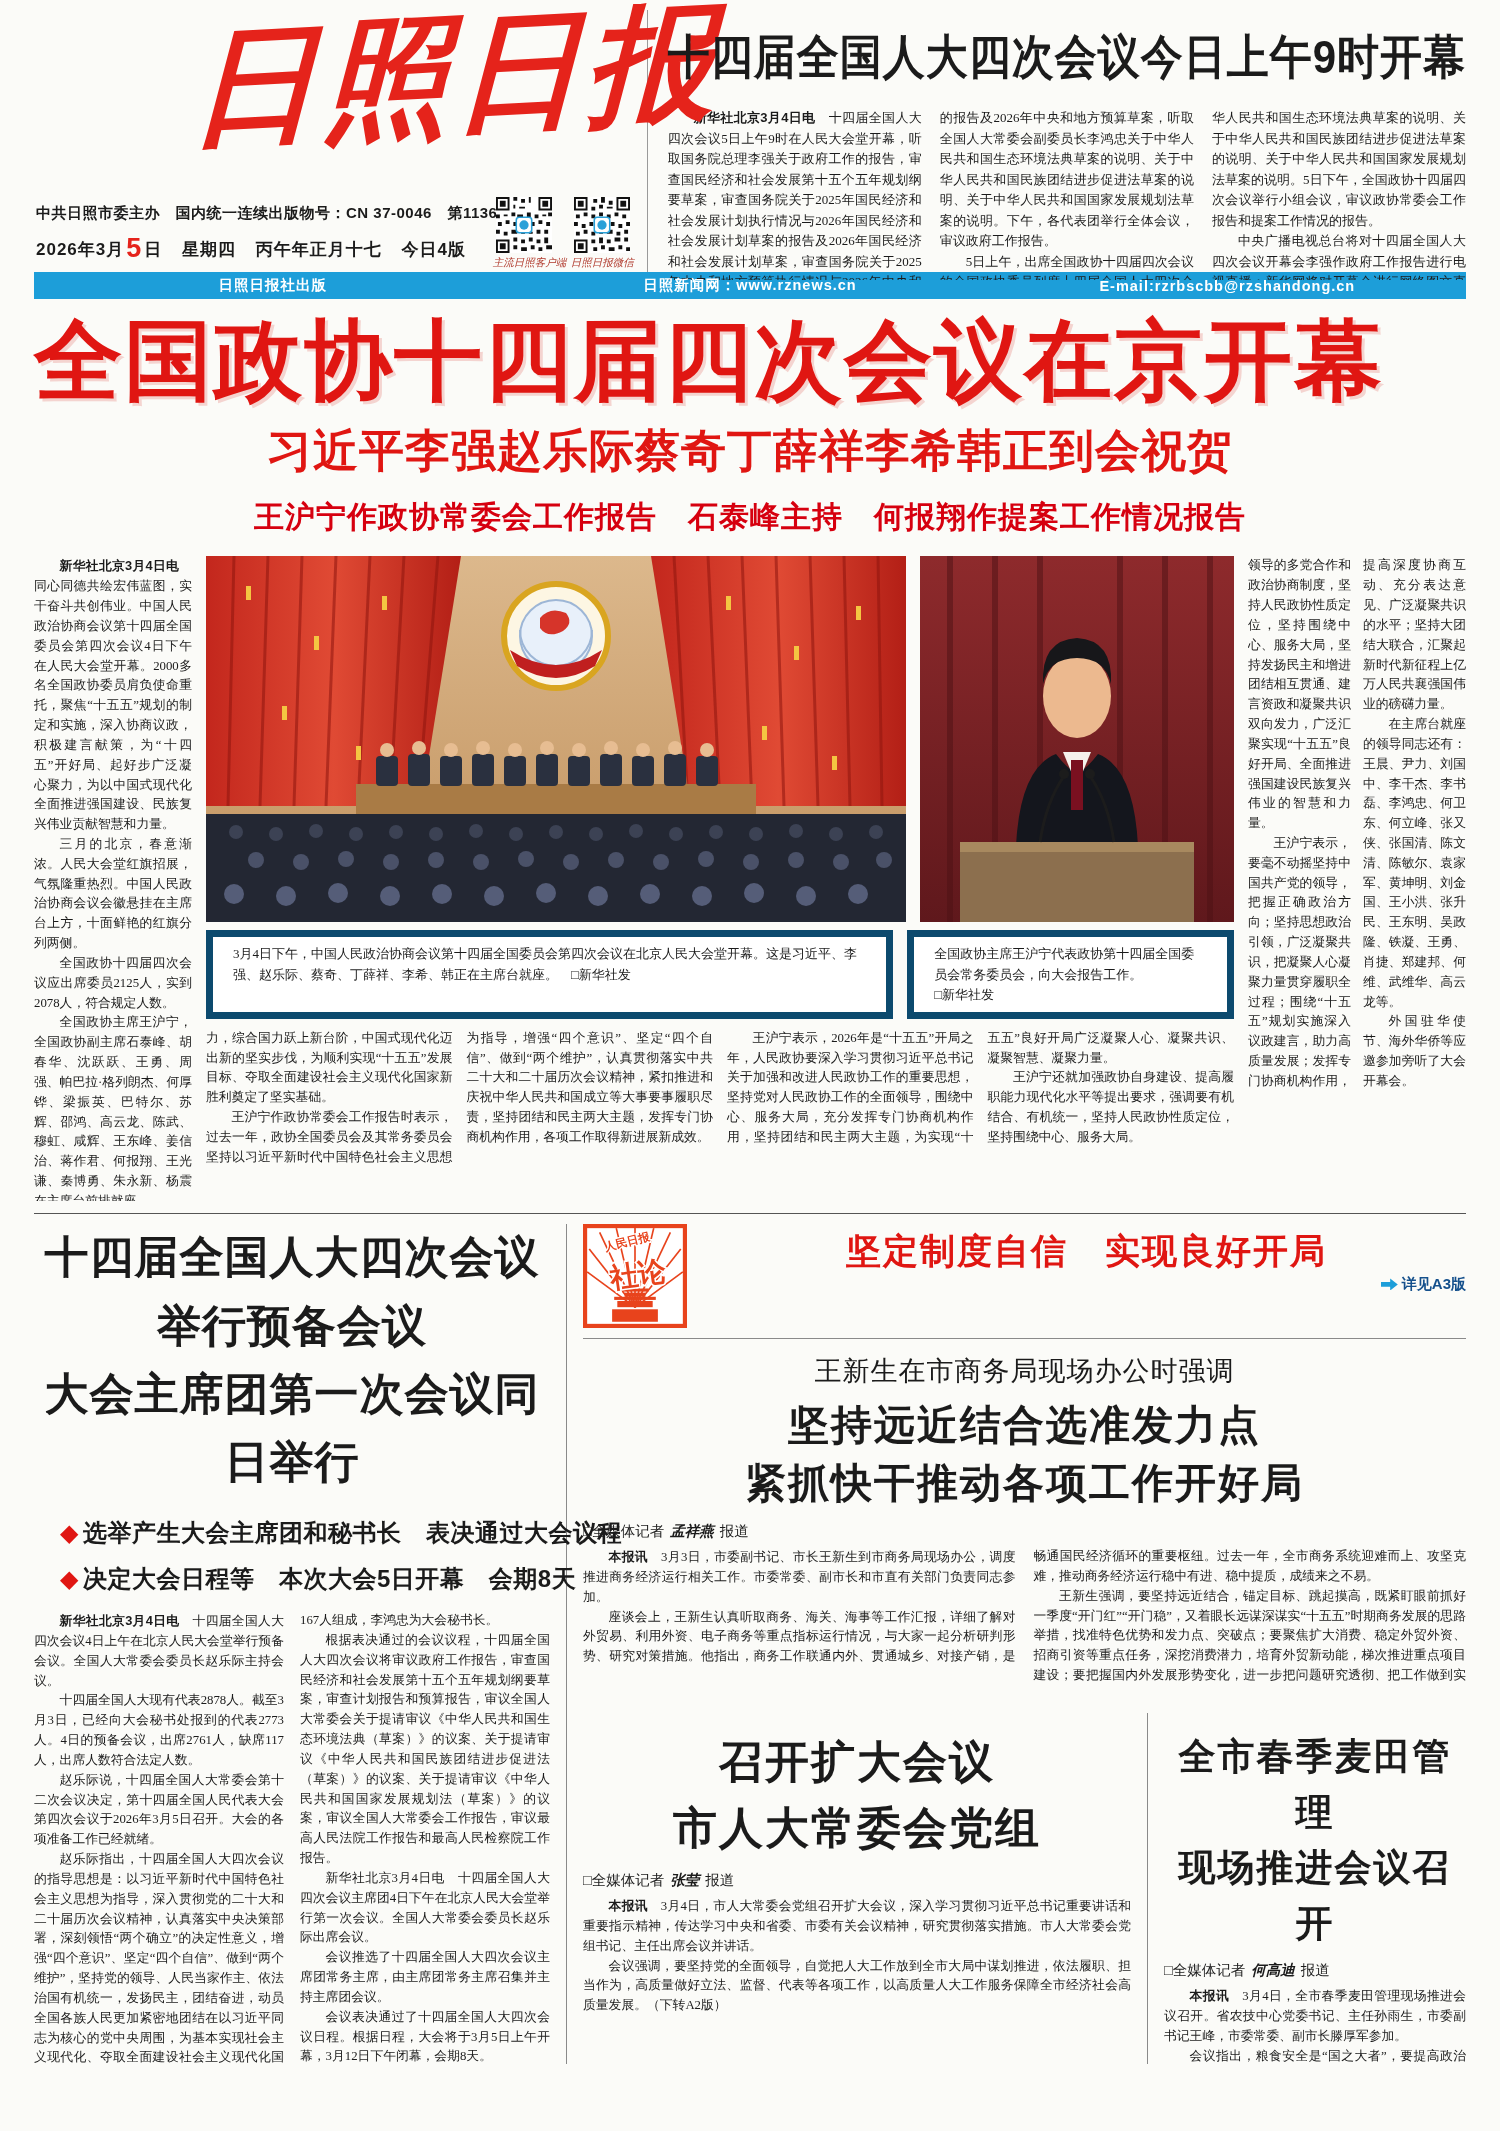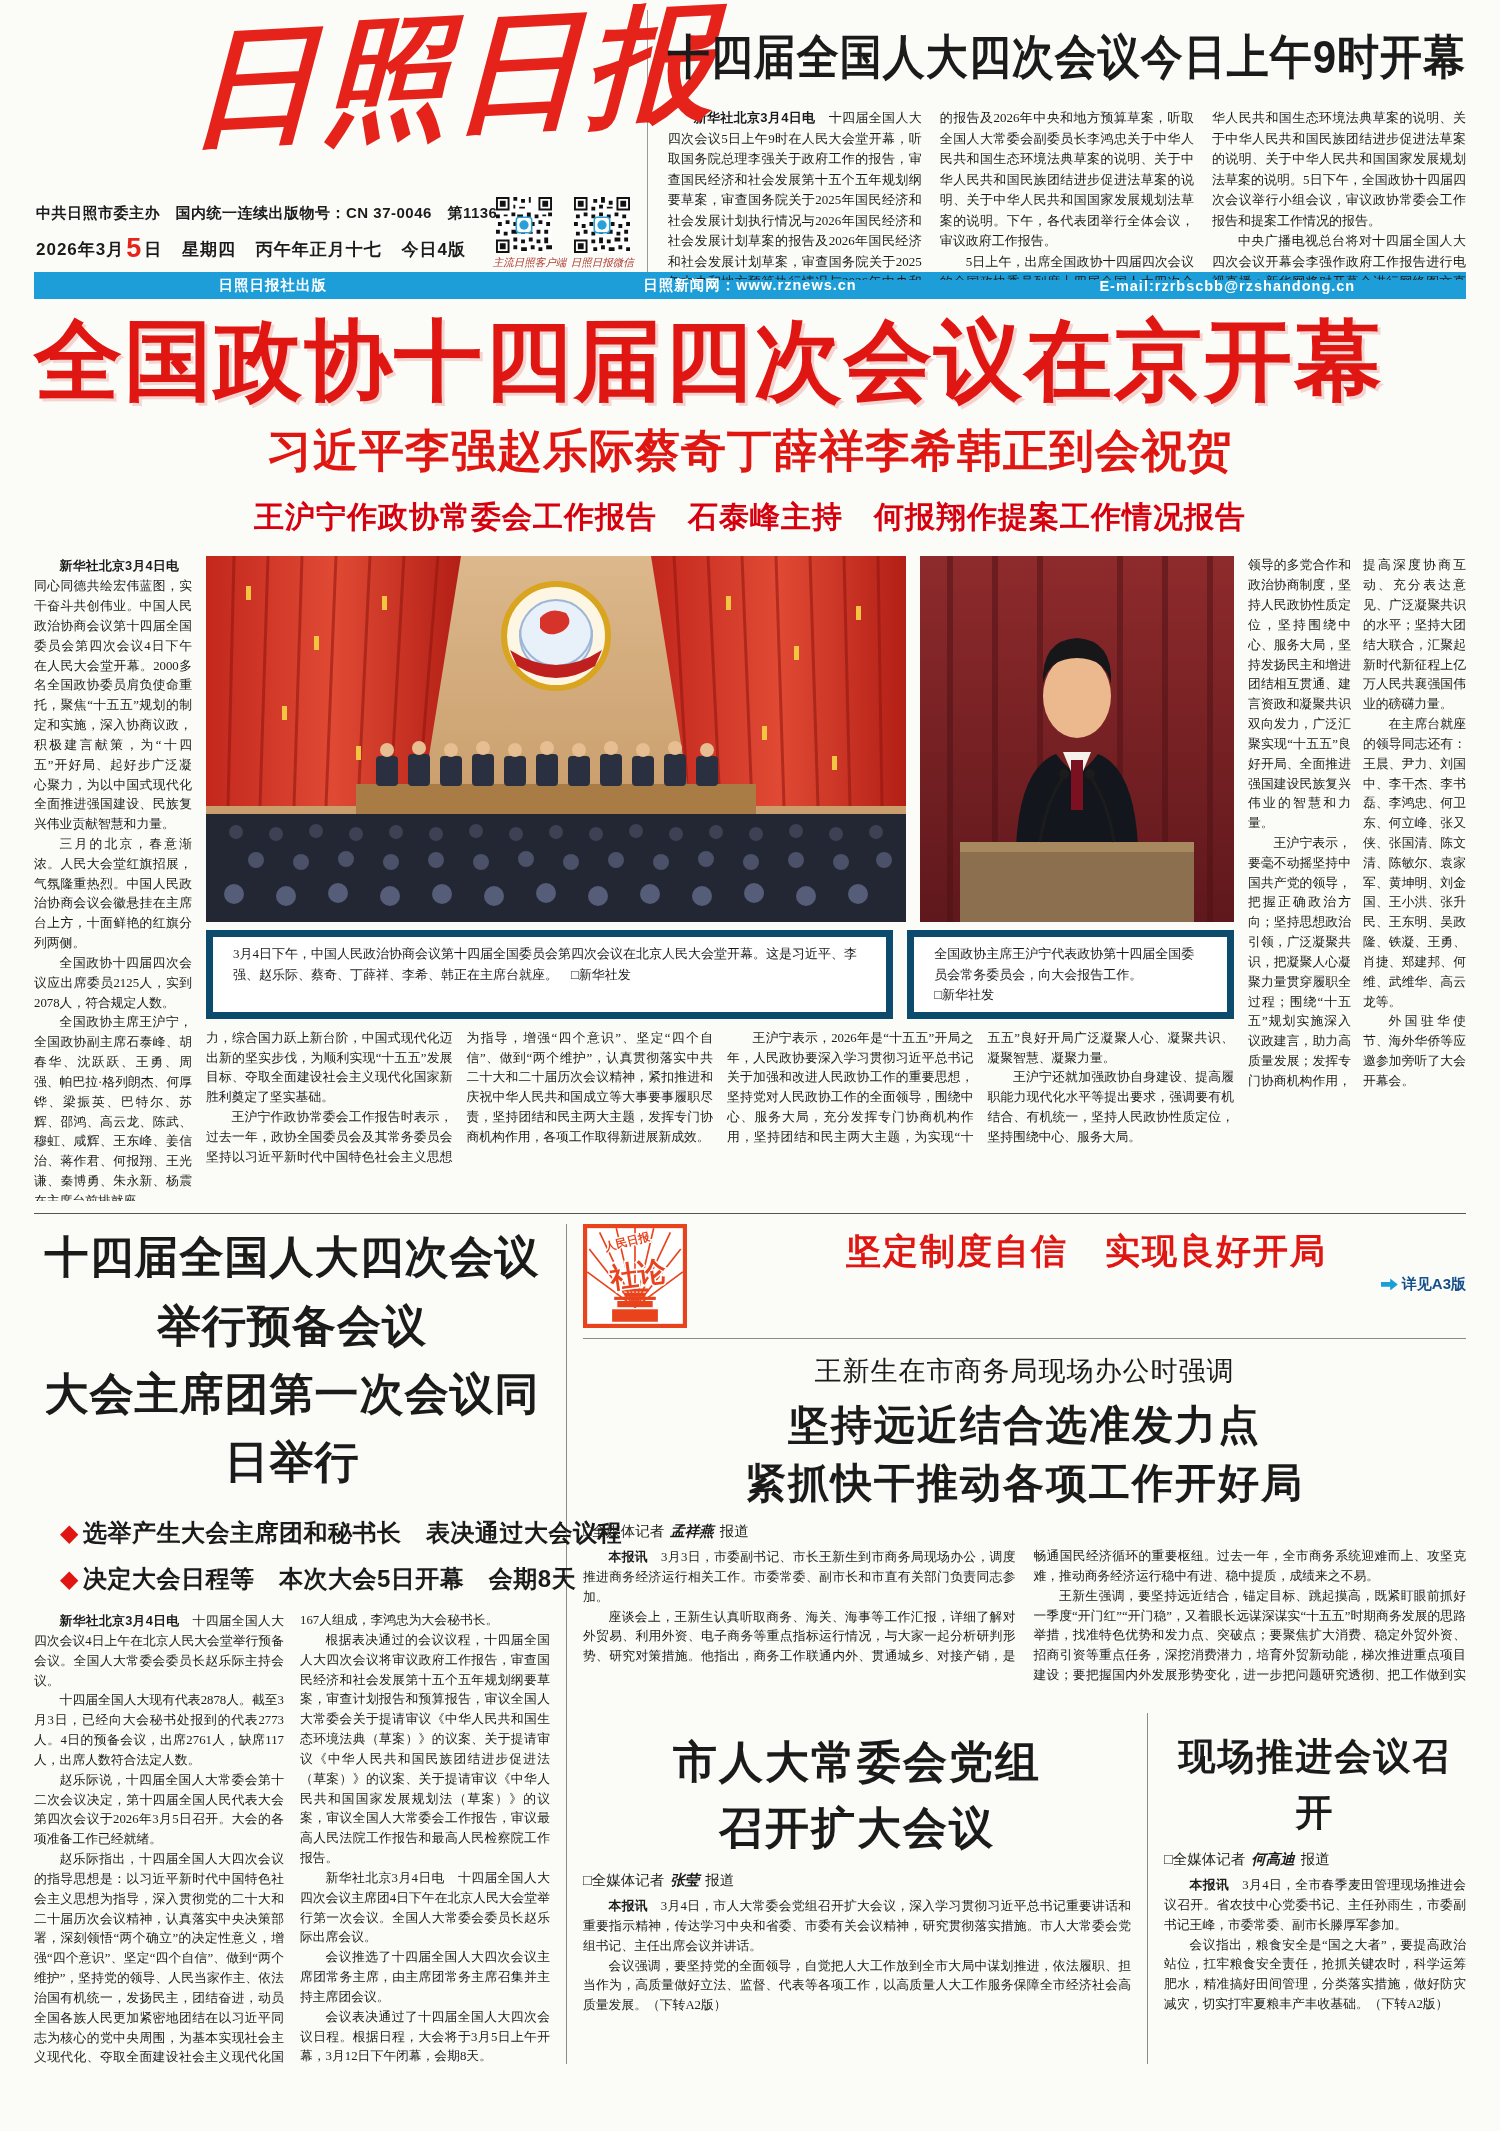--- a/index.html
+++ b/index.html
@@ -471,36 +471,37 @@
           <div>
               <p>座谈会上，王新生认真听取商务、海关、海事等工作汇报，详细了解对外贸易、利用外资、电子商务等重点指标运行情况，与大家一起分析研判形势、研究对策措施。他指出，商务工作联通内外、贯通城乡、对接产销，是畅通国民经济循环的重要枢纽。过去一年，全市商务系统迎难而上、攻坚克难，推动商务经济运行稳中有进、稳中提质，成绩来之不易。</p>
               <p>王新生强调，要坚持远近结合，锚定目标、跳起摸高，既紧盯眼前抓好一季度“开门红”“开门稳”，又着眼长远谋深谋实“十五五”时期商务发展的思路举措，找准特色优势和发力点、突破点；要聚焦扩大消费、稳定外贸外资、招商引资等重点任务，深挖消费潜力，培育外贸新动能，梯次推进重点项目建设；要把握国内外发展形势变化，进一步把问题研究透彻、把工作做到实处，以钉钉子精神把各项任务一件件抓到底、见实效，以高效精准的服务保障企业发展，确保“十五五”商务高质量发展开好局、起好步，在服务全市大局中展现更大担当作为。</p>
             </div>
         </div>
       </div>
 
       <div class="bottom-row">
         <div class="npc">
           <div class="sub-headline">
+            <div>召开扩大会议</div>
             <div>市人大常委会党组</div>
-            <div>召开扩大会议</div>
           </div>
           <div class="byline">
             <span>□全媒体记者</span><span class="rep">张莹</span><span>报道</span>
           </div>
           <div class="sub-body body-text">
             <p><b class="lede">本报讯</b><span>　3月4日，市人大常委会党组召开扩大会议，深入学习贯彻习近平总书记重要讲话和重要指示精神，传达学习中央和省委、市委有关会议精神，研究贯彻落实措施。市人大常委会党组书记、主任出席会议并讲话。</span></p>
             <div>
                 <p>会议强调，要坚持党的全面领导，自觉把人大工作放到全市大局中谋划推进，依法履职、担当作为，高质量做好立法、监督、代表等各项工作，以高质量人大工作服务保障全市经济社会高质量发展。（下转A2版）</p>
               </div>
           </div>
         </div>
 
         <div class="wheat">
           <div class="sub-headline">
+            <div>全市春季麦田管理</div>
             <div>现场推进会议召开</div>
           </div>
           <div class="byline">
             <span>□全媒体记者</span><span class="rep">何高迪</span><span>报道</span>
           </div>
           <div class="sub-body body-text">
             <p><b class="lede">本报讯</b><span>　3月4日，全市春季麦田管理现场推进会议召开。省农技中心党委书记、主任孙雨生，市委副书记王峰，市委常委、副市长滕厚军参加。</span></p>
             <div>
                 <p>会议指出，粮食安全是“国之大者”，要提高政治站位，扛牢粮食安全责任，抢抓关键农时，科学运筹肥水，精准搞好田间管理，分类落实措施，做好防灾减灾，切实打牢夏粮丰产丰收基础。（下转A2版）</p>
               </div>

